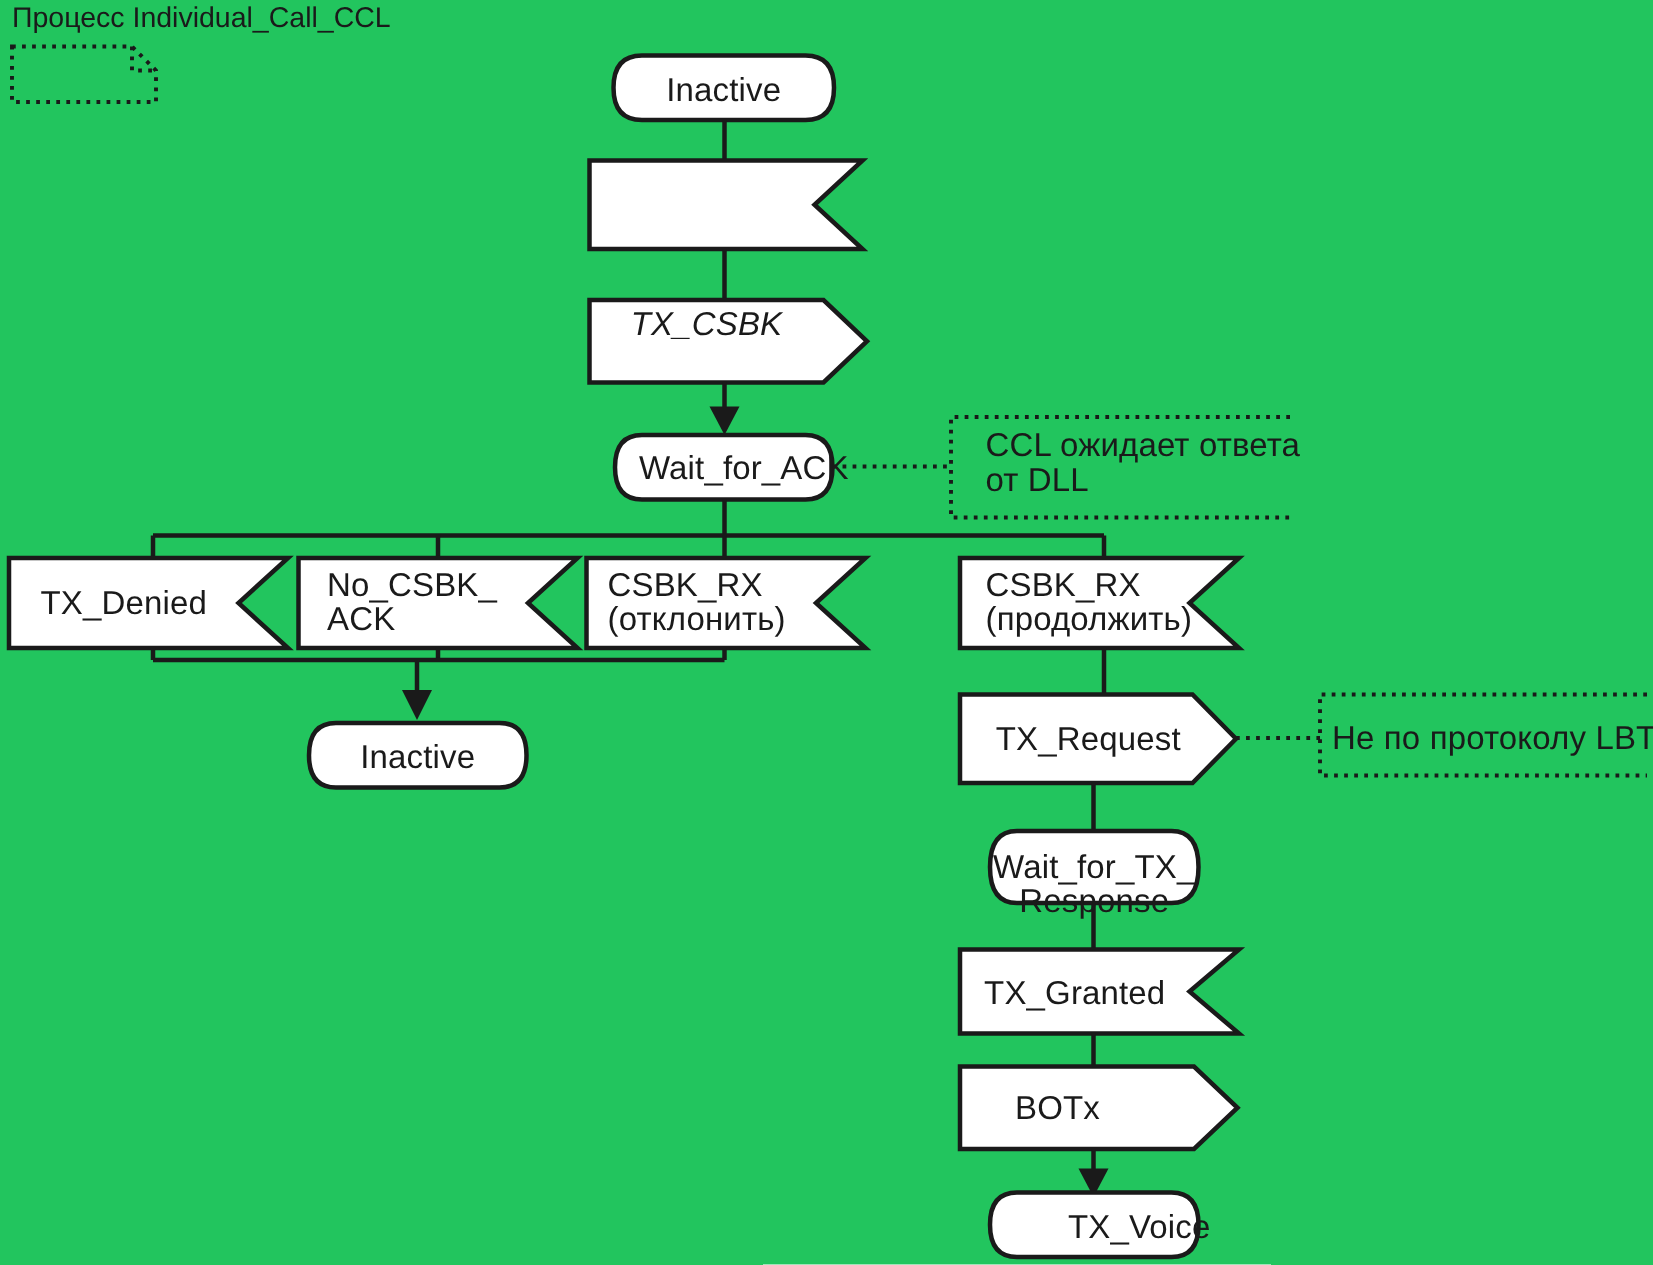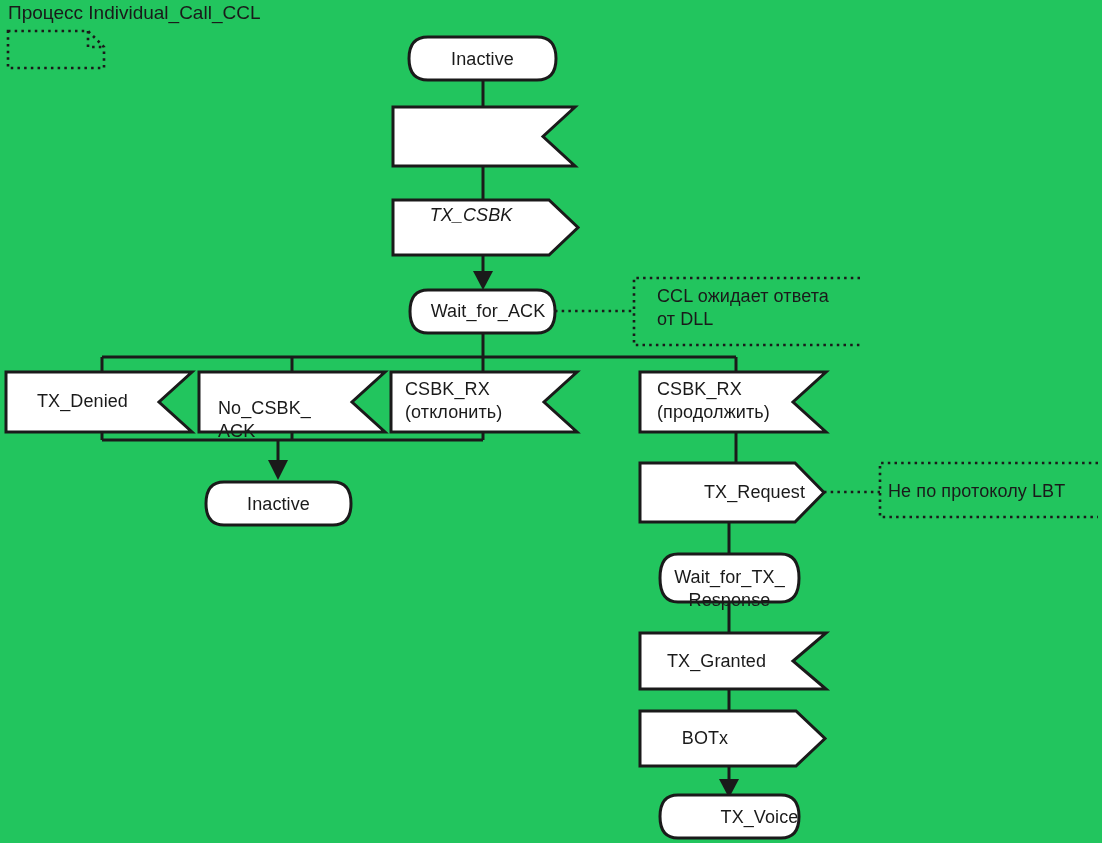--- a/index.html
+++ b/index.html
@@ -48,21 +48,21 @@
     stroke-width: 2.6;
     stroke-dasharray: 2.5 4.2;
     fill: none;
   }
   .arrowhead {
     fill: #1a1a1a;
     stroke: none;
   }
   .lbl {
     position: absolute;
-    font-size: 18px;
+    font-size: 22px;
     line-height: 23px;
     color: #1a1a1a;
     white-space: pre;
     letter-spacing: 0.1px;
   }
   .lbl-center {
     text-align: center;
   }
   .lbl-left {
     text-align: left;
@@ -190,32 +190,32 @@
 
   <div class="lbl lbl-center" style="left:393px; top:204px; width:156px;font-style:italic;">TX_CSBK</div>
 
   <div class="lbl lbl-center" style="left:410px; top:300px; width:124px;margin-left:16px;">Wait_for_ACK</div>
 
   <div class="lbl lbl-left" style="left:657px; top:285px; width:200px;">CCL ожидает ответа
 от DLL</div>
 
   <div class="lbl lbl-center" style="left:6px; top:390px; width:153px;">TX_Denied</div>
 
-  <div class="lbl lbl-left" style="left:218px; top:378px; width:140px;margin-top:19px;">No_CSBK_
+  <div class="lbl lbl-left" style="left:218px; top:378px; width:140px;">No_CSBK_
 ACK</div>
 
   <div class="lbl lbl-left" style="left:405px; top:378px; width:145px;">CSBK_RX
 (отклонить)</div>
 
   <div class="lbl lbl-left" style="left:657px; top:378px; width:150px;">CSBK_RX
 (продолжить)</div>
 
   <div class="lbl lbl-center" style="left:206px; top:493px; width:145px;">Inactive</div>
 
-  <div class="lbl lbl-center" style="left:664px; top:481px; width:155px;padding-left:13px;">TX_Request</div>
+  <div class="lbl lbl-center" style="left:635px; top:481px; width:155px;padding-left:13px;">TX_Request</div>
 
   <div class="lbl lbl-center" style="left:660px; top:566px; width:139px;">Wait_for_TX_
 Response</div>
 
   <div class="lbl lbl-left" style="left:888px; top:480px; width:215px;">Не по протоколу LBT</div>
 
   <div class="lbl lbl-center" style="left:640px; top:650px; width:153px;">TX_Granted</div>
 
   <div class="lbl lbl-center" style="left:627px; top:727px; width:156px;">BOTx</div>
 

